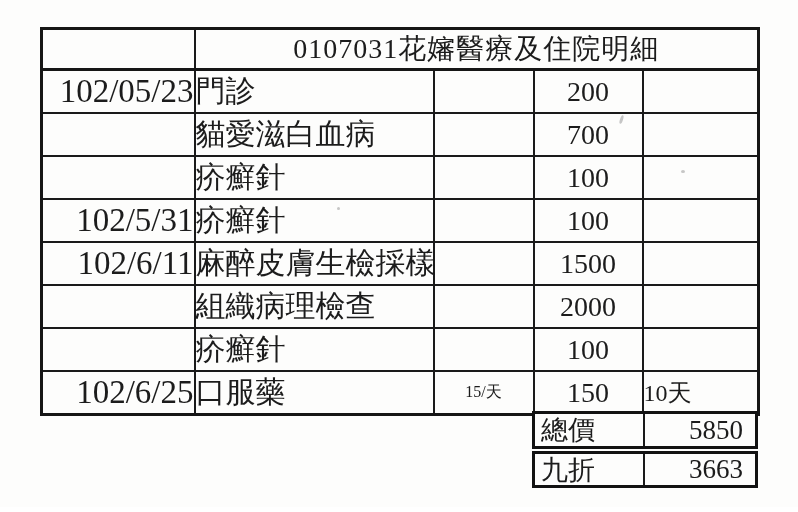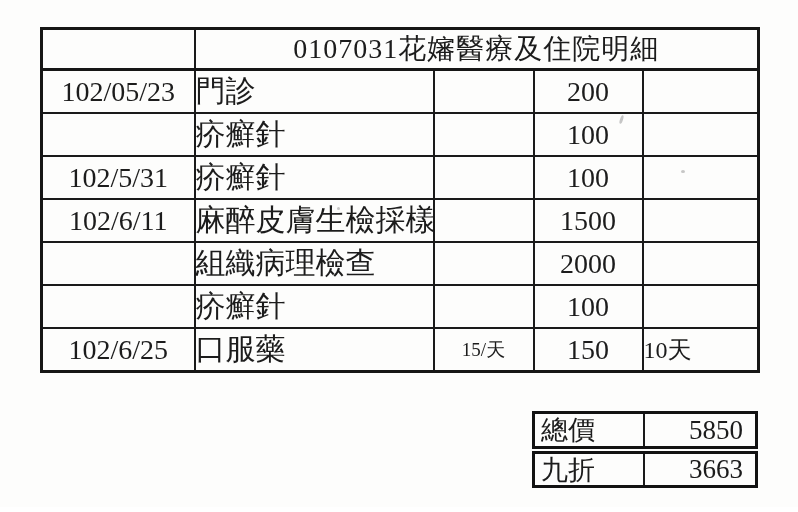--- a/index.html
+++ b/index.html
@@ -25,23 +25,23 @@
     vertical-align:middle;
     font-weight:normal;
   }
   tr.title-row{height:41px;}
   tr.title-row td{border-bottom:3px solid #161616;}
   td.title-cell{text-align:center;font-size:28px;letter-spacing:1px;}
   tr.head-row{height:43px;}
   tr.head-row th{font-size:29px;text-align:center;border-bottom:3px solid #161616;}
   th.h-date{text-align:left;padding-left:8px;}
   tr.data-row{height:33px;}
-  td.c-date{text-align:center;padding-left:5px;font-size:28px;}
+  td.c-date{text-align:right;padding-left:5px;font-size:33px;}
   td.c-item{text-align:left;padding-left:7px;font-size:30px;}
-  td.c-unit{text-align:center;font-size:19px;}
+  td.c-unit{text-align:center;font-size:16px;}
   td.c-total{text-align:center;font-size:28px;}
   td.c-note{text-align:left;padding-left:5px;font-size:24px;}
   .sum-box{
     position:absolute;left:532px;width:226px;height:38px;
     border:3px solid #121212;background:#fdfdfc;
     display:flex;box-sizing:border-box;
   }
   .sum-box.sum1{top:411px;}
   .sum-box.sum2{top:451px;height:37px;}
   .sum-label{
@@ -79,20 +79,27 @@
       <td></td>
       <td class="title-cell" colspan="4">0107031花嬸醫療及住院明細</td>
     </tr>
 
 
     <tr class="data-row">
       <td class="c-date">102/05/23</td>
       <td class="c-item">門診</td>
       <td class="c-unit"></td>
       <td class="c-total">200</td>
+      <td class="c-note"></td>
+    </tr>
+    <tr class="data-row">
+      <td class="c-date"></td>
+      <td class="c-item">貓愛滋白血病</td>
+      <td class="c-unit"></td>
+      <td class="c-total">700</td>
       <td class="c-note"></td>
     </tr>
     <tr class="data-row">
       <td class="c-date"></td>
       <td class="c-item">疥癬針</td>
       <td class="c-unit"></td>
       <td class="c-total">100</td>
       <td class="c-note"></td>
     </tr>
     <tr class="data-row">

